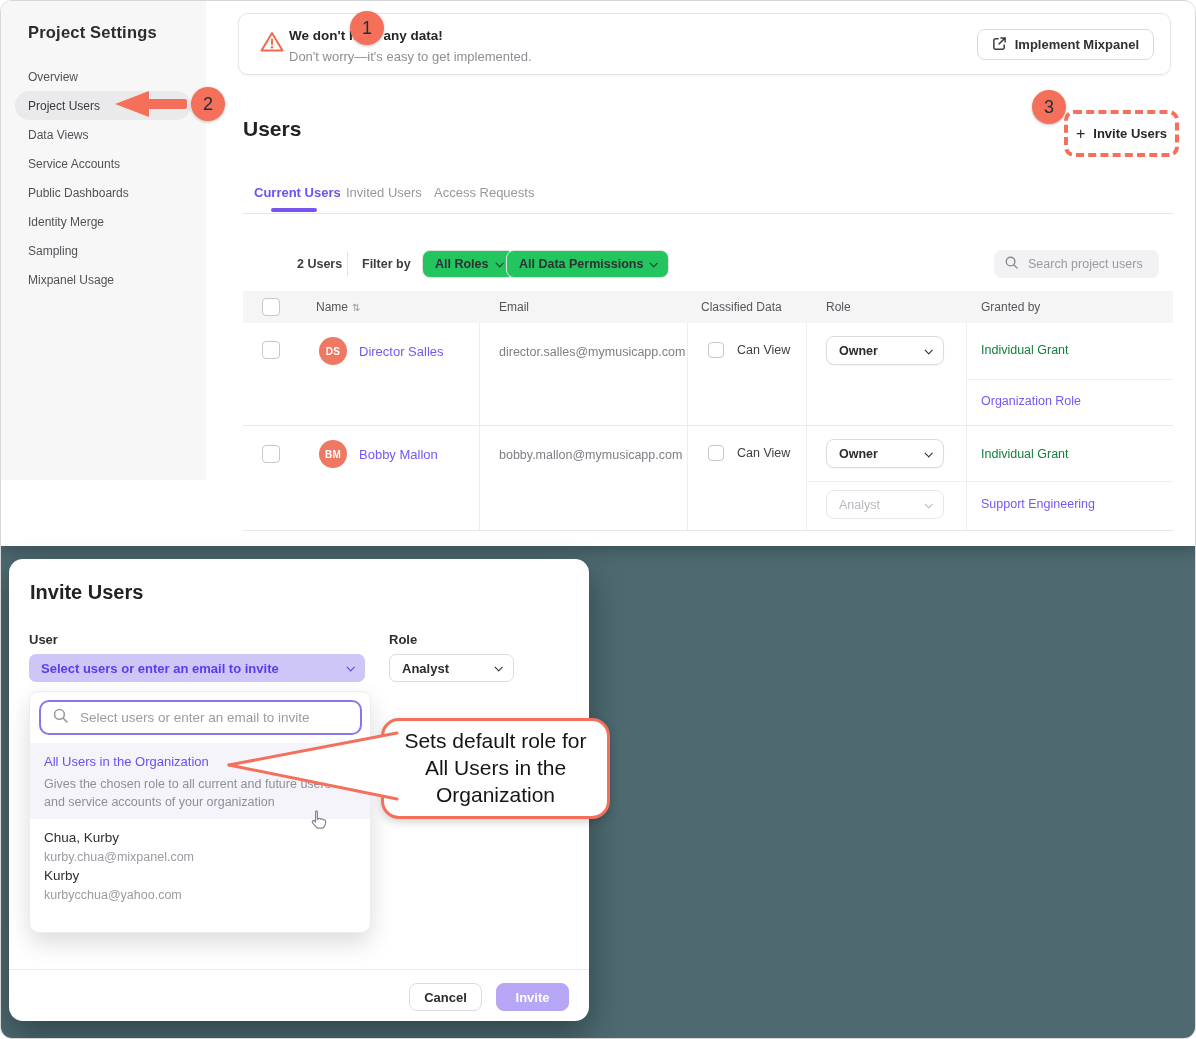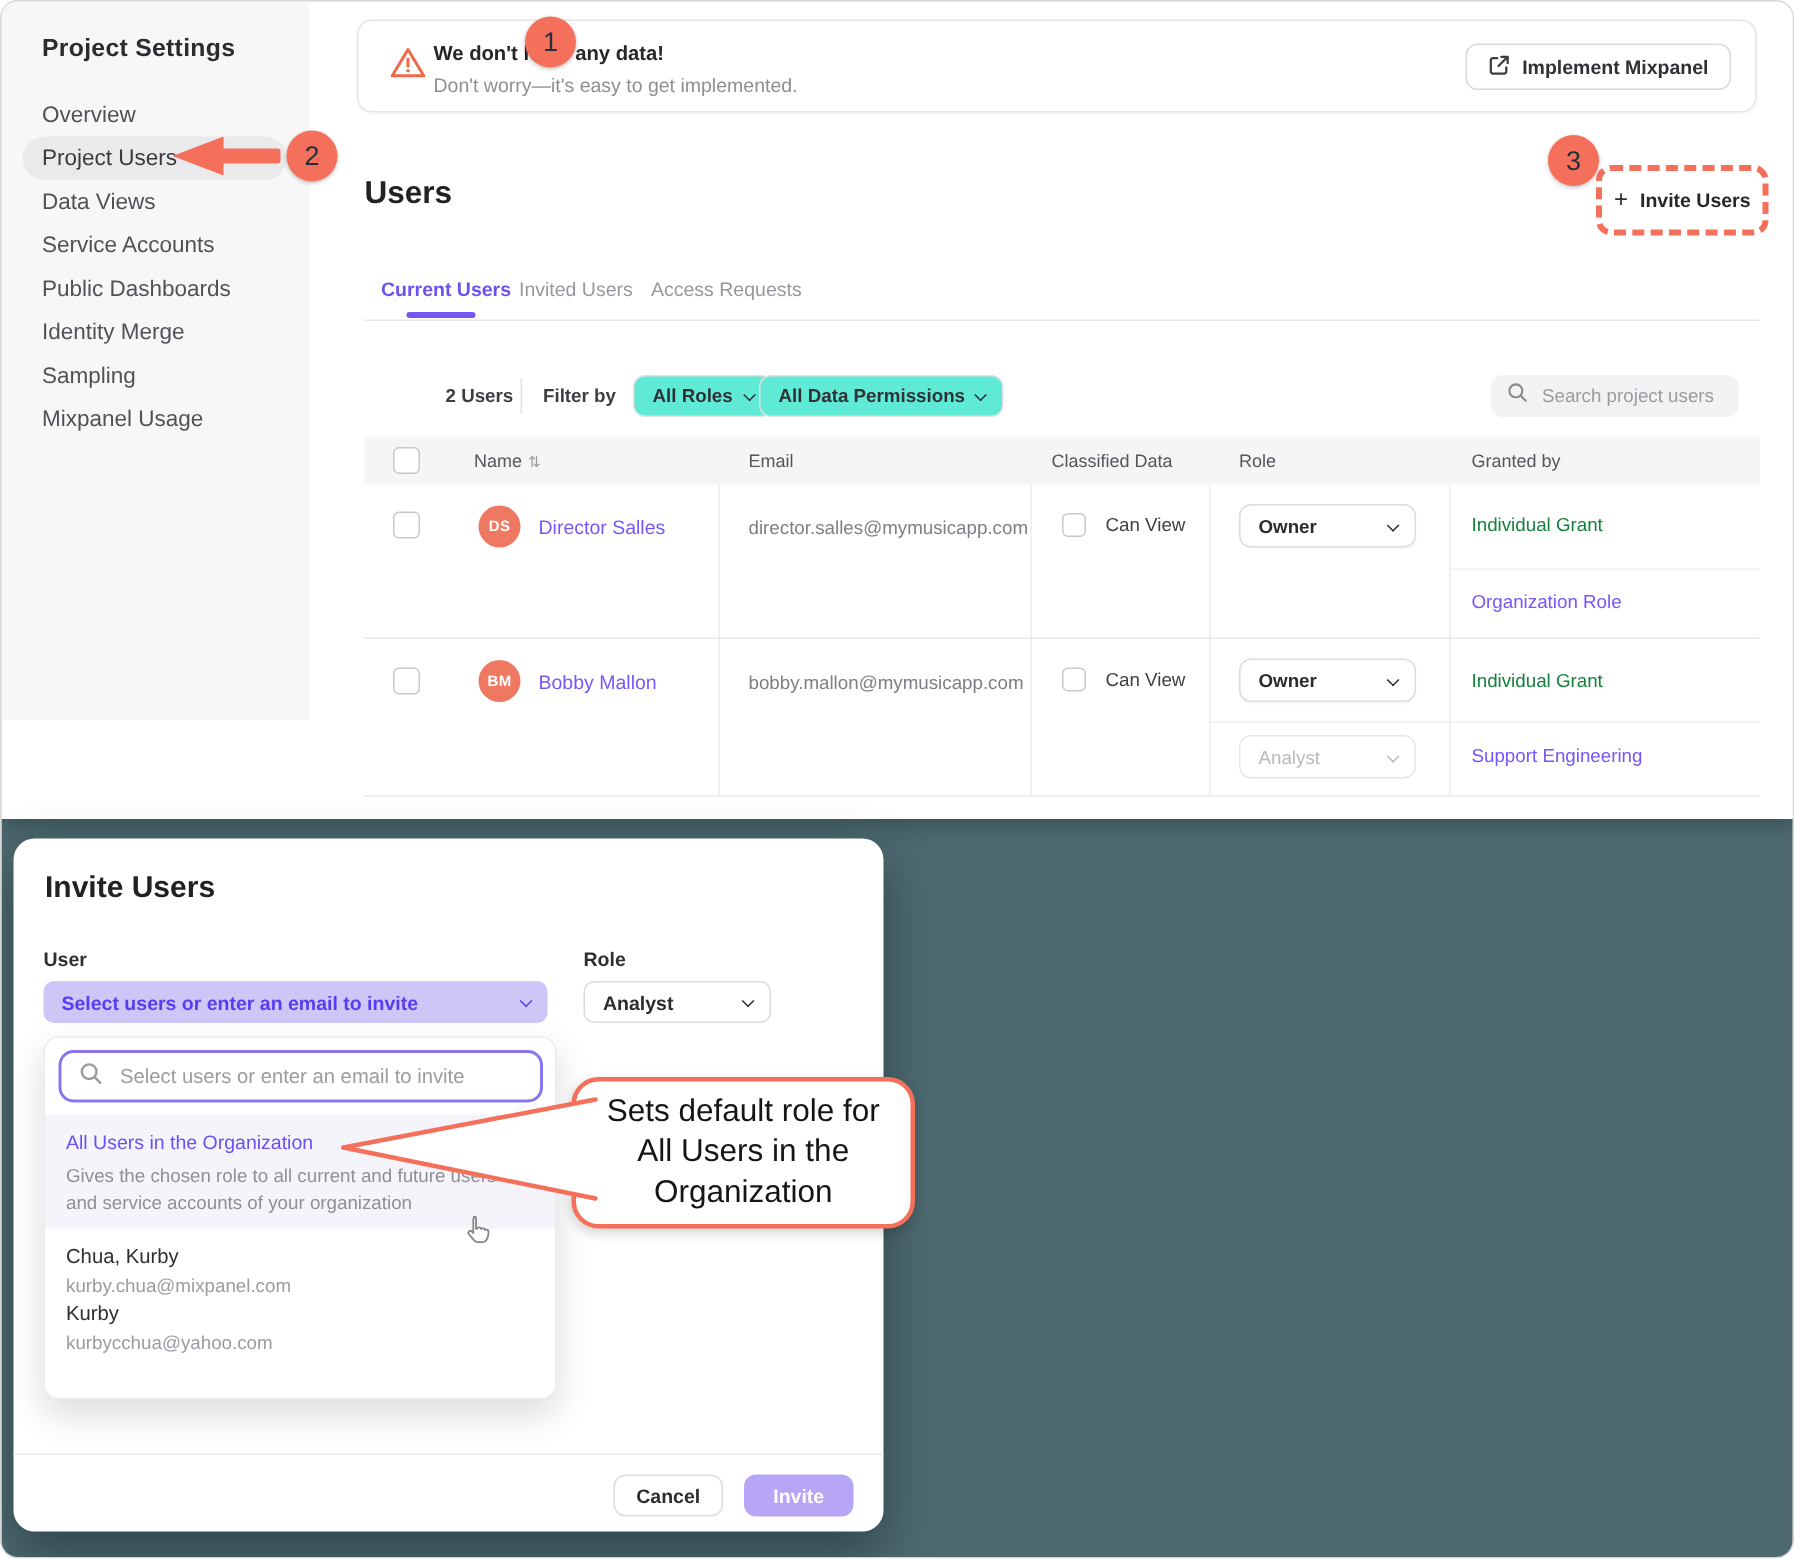--- a/index.html
+++ b/index.html
@@ -13,21 +13,21 @@
   .abs{position:absolute;}
   
   #backdrop{left:0;top:545px;width:1196px;height:494px;background:#4E6A70;}
   #top-section{left:0;top:0;width:1196px;height:545px;background:#fff;z-index:2;
     box-shadow:0 5px 12px rgba(35,55,60,.45);}
   
   #sidebar{left:0;top:0;width:205px;height:479px;background:#f7f7f8;}
   .sb-title{left:27px;top:22px;font-size:16.5px;font-weight:bold;color:#2b2b30;letter-spacing:.2px;}
   .sb-items{left:14px;top:61px;width:180px;}
   .sb-item{position:relative;height:29px;display:flex;align-items:center;
-    padding:0 13px;font-size:15px;color:#515257;cursor:pointer;border-radius:16px;}
+    padding:0 13px;font-size:12px;color:#515257;cursor:pointer;border-radius:16px;}
   .sb-item.active{background:#eaeaec;color:#3a3a3f;width:176px;}
   
   #banner{left:237px;top:12px;width:933px;height:62px;background:#fff;
     border:1px solid #e5e5e8;border-radius:10px;box-shadow:0 1px 3px rgba(0,0,0,.05);}
   .banner-icon{left:21px;top:17px;}
   .banner-title{left:50px;top:14px;font-size:13.5px;font-weight:bold;color:#26262b;}
   .banner-sub{left:50px;top:35px;font-size:13px;color:#8e8e94;}
   .banner-btn{right:16px;top:15px;height:31px;display:flex;align-items:center;gap:8px;
     padding:0 14px;border:1px solid #d9d9dc;border-radius:8px;background:#fff;
     font-size:13px;font-weight:bold;color:#303035;cursor:pointer;}
@@ -35,21 +35,21 @@
   .users-title{left:242px;top:116px;font-size:21px;font-weight:bold;color:#222226;}
   .tab{top:184px;font-size:13px;color:#97979d;cursor:pointer;}
   .tab.active{color:#6a52f0;font-weight:bold;}
   .tab-divider{left:242px;top:212px;width:930px;height:1px;background:#e8e8ea;}
   .tab-underline{left:270px;top:207px;width:46px;height:4px;border-radius:2px;background:#7555ee;}
   
   .tb-count{left:296px;top:256px;font-size:12.5px;font-weight:bold;color:#3d3d42;}
   .tb-sep{left:346px;top:251px;width:1px;height:24px;background:#e3e3e6;}
   .tb-filterby{left:361px;top:256px;font-size:12.5px;font-weight:bold;color:#3d3d42;}
   .tb-btn{top:249px;height:28px;display:flex;align-items:center;gap:7px;padding:0 12px;
-    border:1px solid #e0e0e3;border-radius:8px;background:#5eead4;font-size:12.5px;
+    border:1px solid #e0e0e3;border-radius:8px;background:#22c55e;font-size:12.5px;
     font-weight:bold;color:#303035;cursor:pointer;}
   .tb-search{left:993px;top:249px;width:165px;height:28px;background:#f2f2f4;border-radius:8px;
     display:flex;align-items:center;gap:7px;padding:0 10px;}
   .tb-search input{border:none;background:transparent;outline:none;font-size:12.5px;width:120px;
     font-family:"Liberation Sans",sans-serif;color:#55555a;}
   .tb-search input::placeholder{color:#9a9aa1;}
   
   #tbl{left:242px;top:290px;width:930px;height:240px;}
   .thead{position:absolute;left:0;top:0;width:930px;height:32px;background:#f5f5f6;}
   .th{position:absolute;top:9px;font-size:12px;color:#55565b;}

